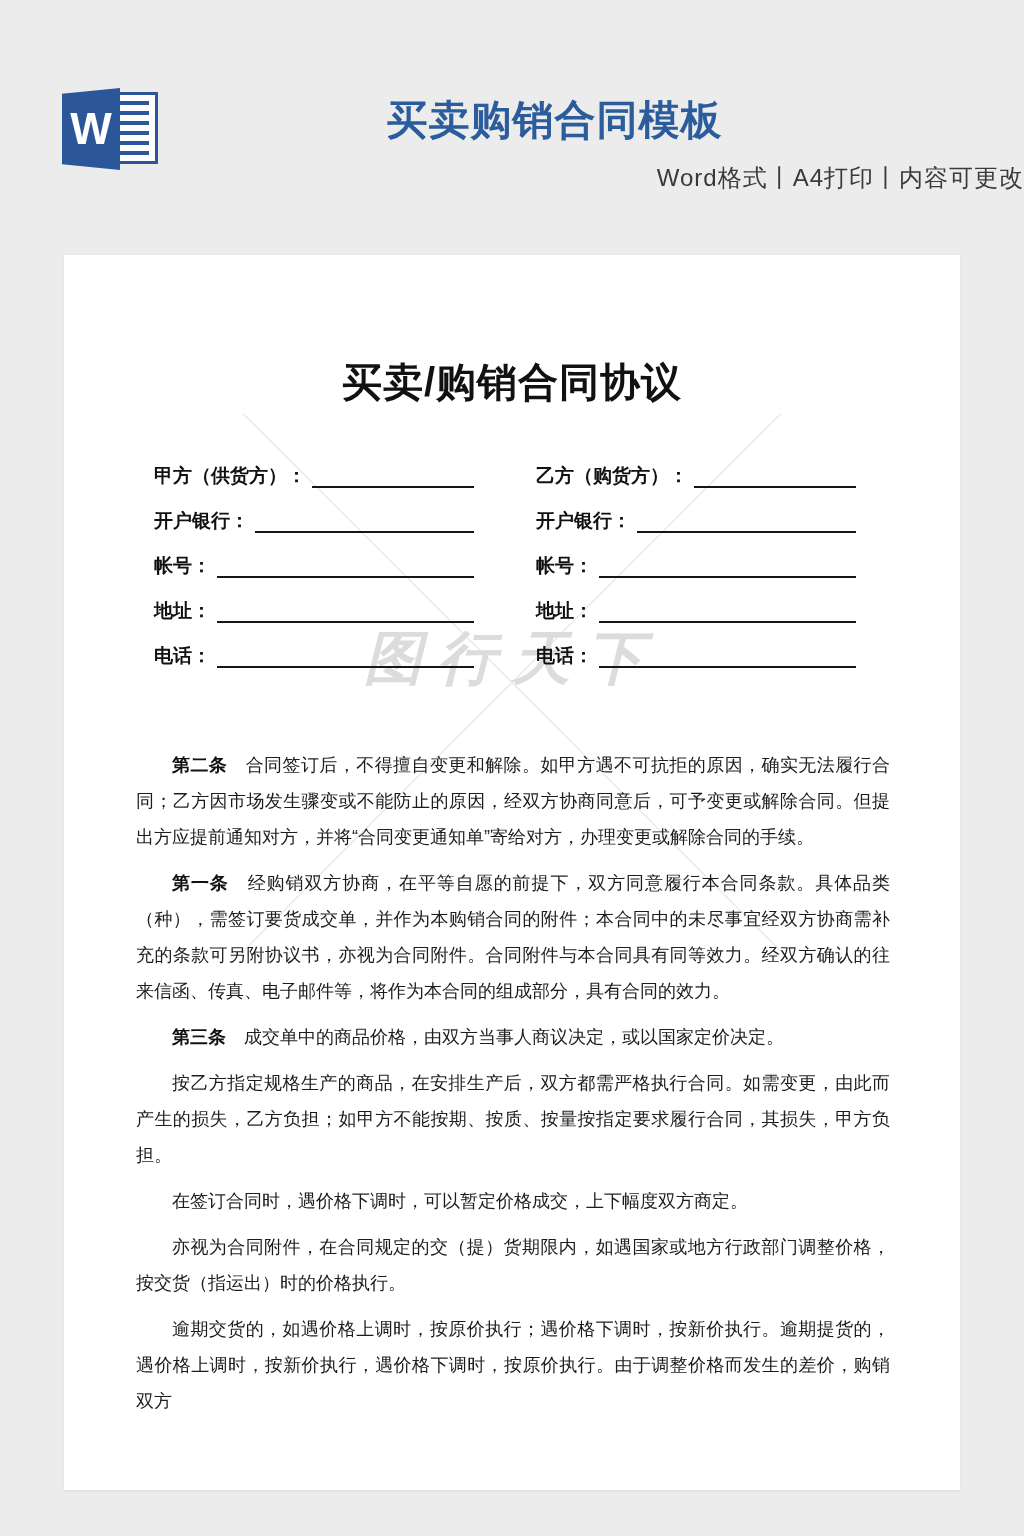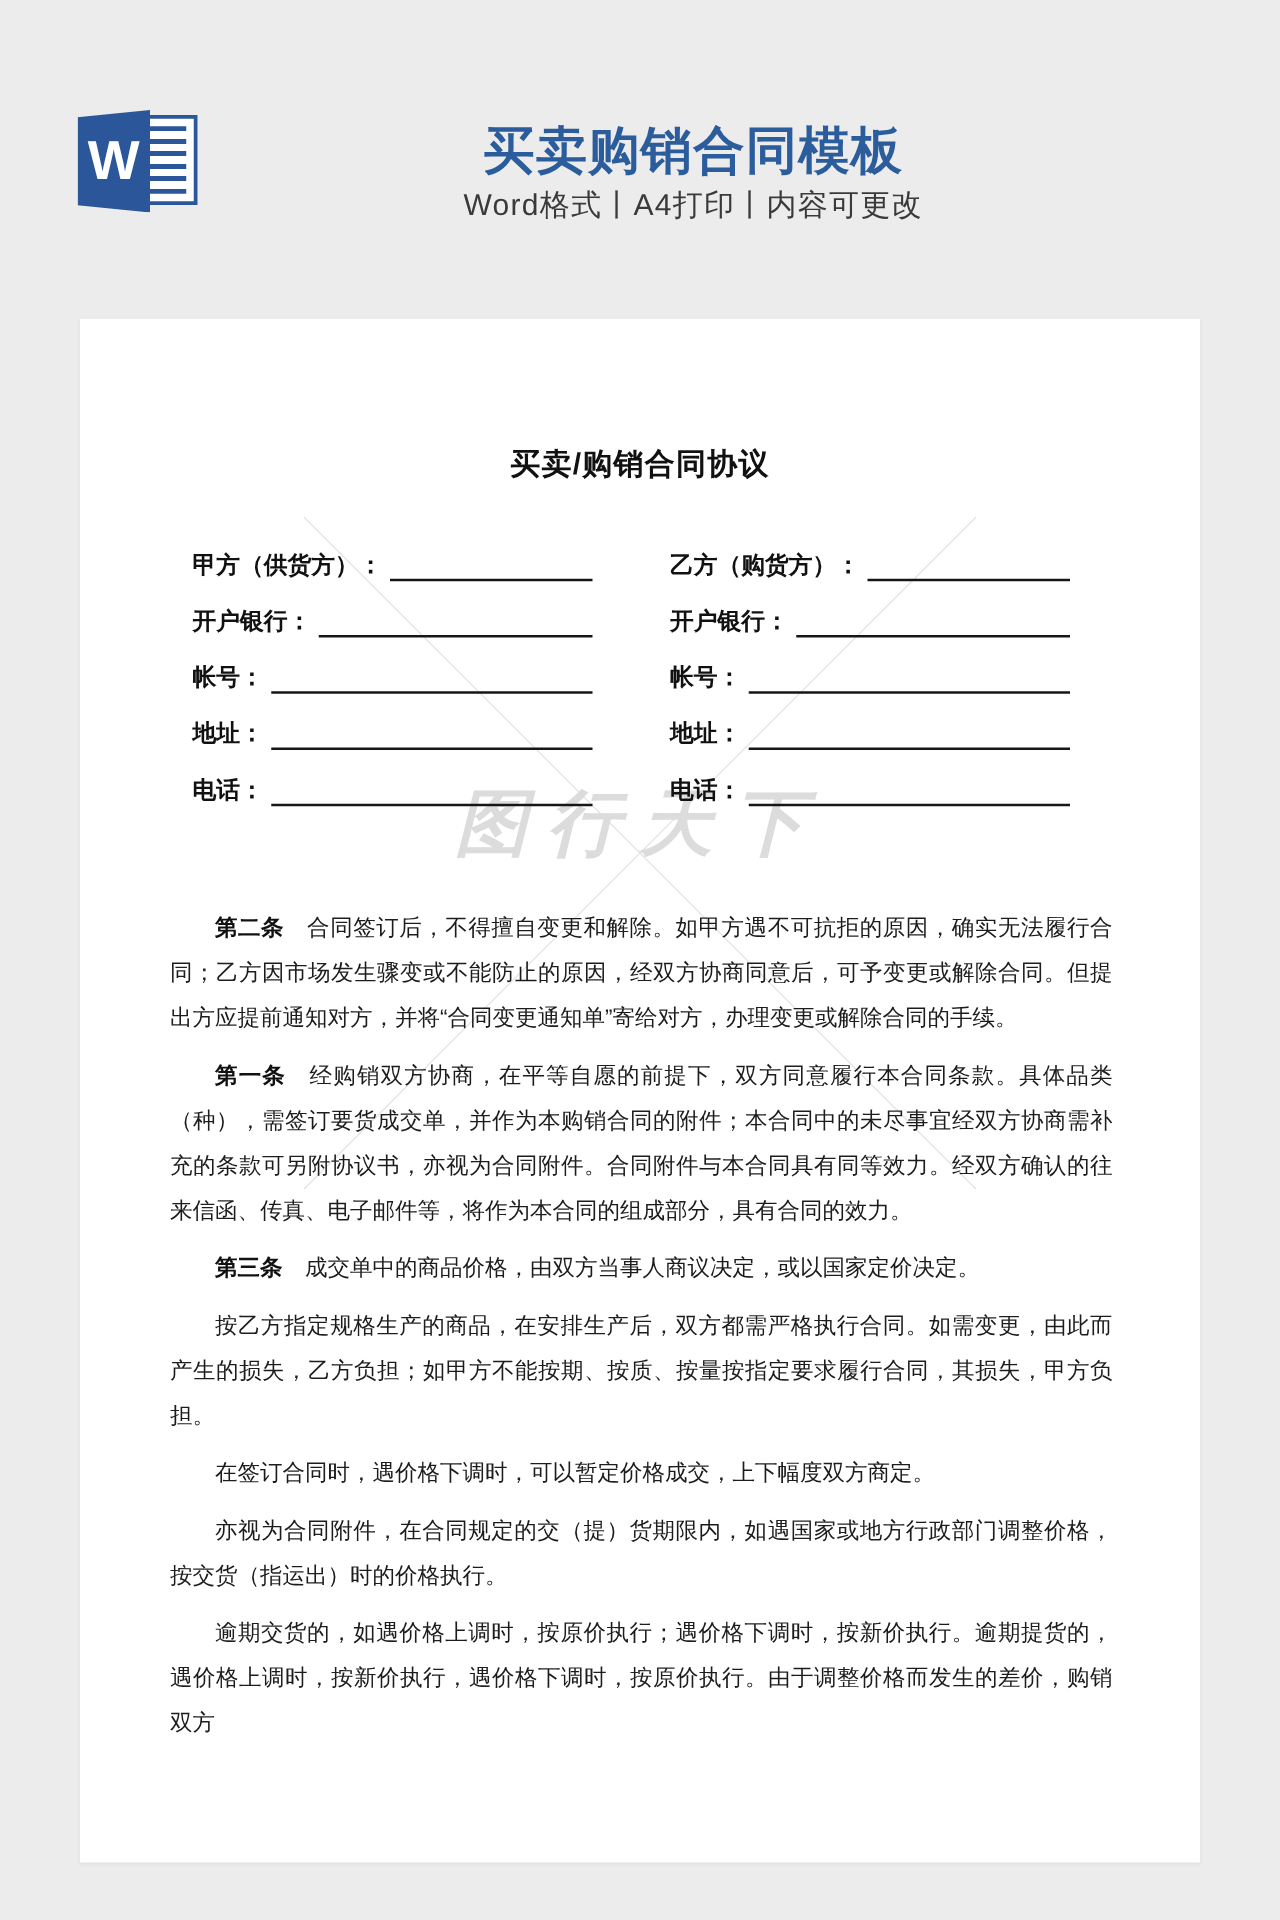--- a/index.html
+++ b/index.html
@@ -29,21 +29,21 @@
     clip-path: polygon(0 7%, 100% 0, 100% 100%, 0 93%);
     display: flex; align-items: center; justify-content: center;
   }
   .wi-flap span { color: #ffffff; font-weight: bold; font-size: 44px; line-height: 1; }
 
   .header-text { position: absolute; left: 85px; top: 0; right: 0; text-align: center; }
   .page-title {
     margin-top: 93px;
     font-size: 41px; font-weight: bold; color: #2b5c9c; letter-spacing: 1px;
   }
-  .page-subtitle { font-size: 24px; color: #3a3a3a; letter-spacing: 1px; }
+  .page-subtitle { margin-top: 14px; font-size: 24px; color: #3a3a3a; letter-spacing: 1px; text-align: right; }
 
   
   .sheet {
     position: absolute; left: 64px; top: 255px; width: 896px; height: 1235px;
     background: #ffffff; box-shadow: 0 1px 4px rgba(0,0,0,0.06);
   }
   .wm-layer { position: absolute; inset: 0; z-index: 0; overflow: hidden; }
   .wm-text {
     position: absolute; top: 365px; left: 0; width: 100%;
     text-align: center;
@@ -51,21 +51,21 @@
     font-size: 58px; color: #dcdcdc; letter-spacing: 16px; white-space: nowrap;
   }
   .wm-line { position: absolute; width: 760px; height: 0; border-top: 1px solid #e3e3e3; left: 68px; top: 427px; }
   .wm-line.a { transform: rotate(45deg); }
   .wm-line.b { transform: rotate(-45deg); }
 
   .doc-content { position: relative; z-index: 1; height: 100%; box-sizing: border-box; }
 
   .doc-title {
     padding-top: 100px;
-    text-align: center; font-size: 24px; font-weight: bold; color: #111111; letter-spacing: 1px;
+    text-align: center; font-size: 40px; font-weight: bold; color: #111111; letter-spacing: 1px;
   }
 
   .fields {
     display: flex; margin-top: 52px;
     padding-left: 90px; padding-right: 104px; gap: 62px;
   }
   .fcol { flex: 1; min-width: 0; }
   .frow { display: flex; align-items: flex-end; height: 26px; margin-bottom: 19px; }
   .frow .flabel {
     font-size: 19px; font-weight: bold; color: #111111; white-space: nowrap; line-height: 24px;

